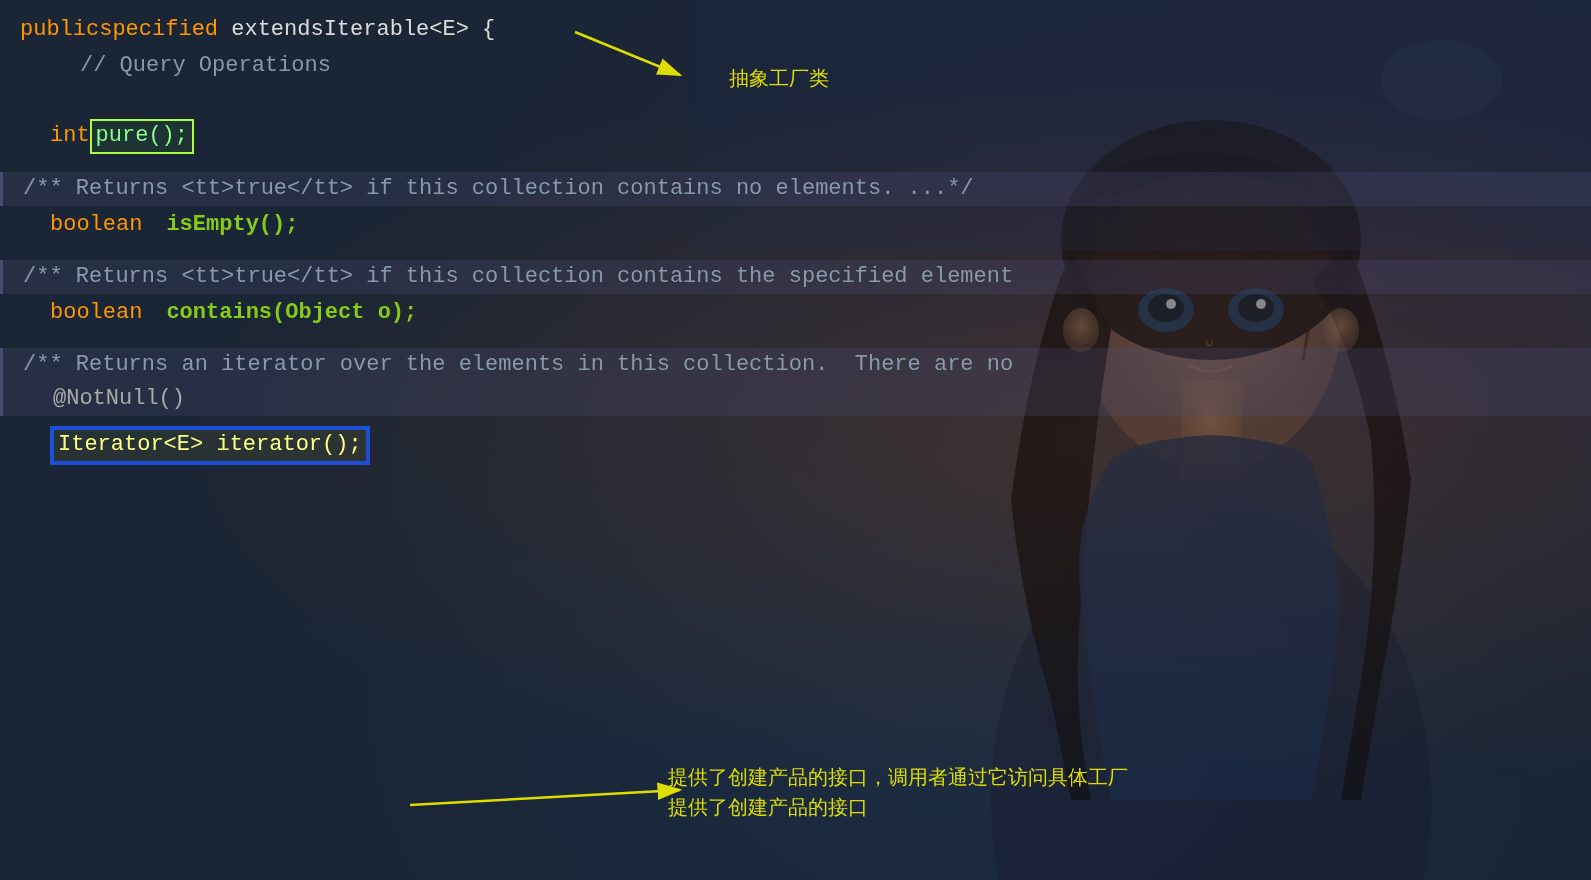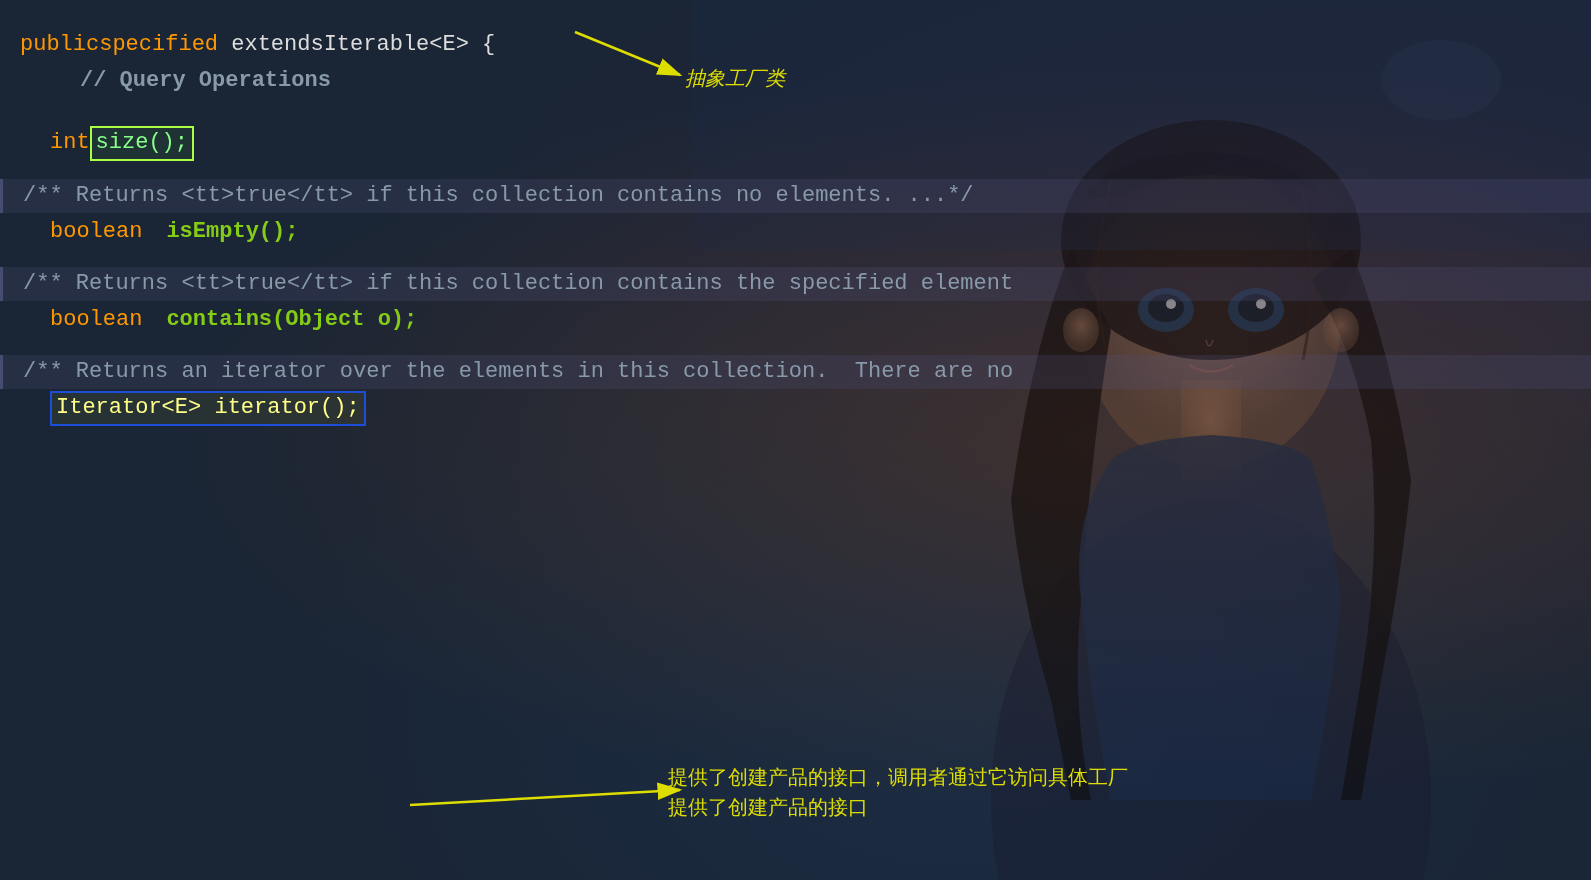--- a/index.html
+++ b/index.html
@@ -31,21 +31,21 @@
       width: 900px;
       height: 880px;
       z-index: 1;
       opacity: 0.55;
     }
 
     .code-container {
       position: absolute;
       top: 0; left: 0; right: 0; bottom: 0;
       z-index: 2;
-      padding: 28px 0;
+      padding: 13px 0;
       text-align: right;
     }
 
     .code-line {
       display: flex;
       align-items: baseline;
       padding: 0 20px;
       font-size: 22px;
       line-height: 1.55;
       position: relative;
@@ -62,25 +62,26 @@
     .green-box { 
       color: #88ff88; 
       border: 2px solid #aaff44; 
       padding: 1px 4px; 
       background: rgba(100, 200, 50, 0.08);
       display: inline-block;
       line-height: 1.3;
     }
     .yellow-box {
       color: #ffff88;
-      border: 2px solid #1d4ed8;
+      border: 4px solid #1d4ed8;
       padding: 1px 4px;
       background: rgba(200, 200, 50, 0.08);
       display: inline-block;
       line-height: 1.3;
+      margin-top: 8px;
     }
     .method { color: #84cc16; font-weight: bold; margin-left: 24px; }
     .annotation { color: #aaaaaa; }
     .white { color: #dddddd; }
     .indent1 { margin-left: 60px; }
 
     .arrow-line {
       stroke: #dddd00;
       stroke-width: 2.5;
       fill: none;
@@ -157,44 +158,44 @@
     <marker id="arrowhead" markerWidth="10" markerHeight="7" refX="9" refY="3.5" orient="auto">
       <polygon points="0 0, 10 3.5, 0 7" fill="#dddd00"></polygon>
     </marker>
   </defs>
 
   <line x1="575" y1="32" x2="680" y2="75" class="arrow-line" stroke="#dddd00" stroke-width="2.5" marker-end="url(#arrowhead)"></line>
 
   <line x1="410" y1="805" x2="680" y2="790" class="arrow-line" stroke="#dddd00" stroke-width="2.5" marker-end="url(#arrowhead)"></line>
 </svg>
 
-<div class="annotation-text" style="left: 685px; top: 65px; font-style: italic;">抽象工厂类</div>
+<div class="annotation-text" style="left: 729px; top: 65px;">抽象工厂类</div>
 <div class="annotation-text" style="left: 668px; top: 762px; line-height:1.5;">
   <span>提供了创建产品的接口，调用者通过它访问具体工厂</span><br>
   <span>提供了创建产品的接口</span>
 </div>
 
 <div class="code-container">
 
   <div class="code-line" style="margin-bottom:2px;">
     <span class="kw">public </span>
     <span class="kw">specified </span>
     <span class="white">&nbsp;extends </span>
     <span class="white">Iterable&lt;E&gt; {</span>
   </div>
 
-  <div class="code-line indent1" style="margin-bottom:8px;font-weight:bold;">
+  <div class="code-line indent1" style="margin-bottom:16px;">
     <span class="comment">// Query Operations</span>
   </div>
 
   <div class="spacer"></div>
 
   <div class="code-line" style="padding-left:50px; margin-top:2px;">
     <span class="kw">int </span>
-    <span class="green-box">size();</span>
+    <span class="green-box">pure();</span>
   </div>
 
   <div class="spacer"></div>
 
   <div class="code-line comment-block">
     <span class="comment">/** Returns &lt;tt&gt;true&lt;/tt&gt; if this collection contains no elements. ...*/</span>
   </div>
   <div class="code-line" style="padding-left:50px; margin-top:2px;">
     <span class="kw">boolean </span>
     <span class="method">isEmpty();</span>
@@ -208,17 +209,20 @@
   <div class="code-line" style="padding-left:50px; margin-top:2px;">
     <span class="kw">boolean </span>
     <span class="method">contains(Object o);</span>
   </div>
 
   <div class="spacer"></div>
 
   <div class="code-line comment-block">
     <span class="comment">/** Returns an iterator over the elements in this collection.&nbsp; There are no</span>
   </div>
+  <div class="code-line comment-block" style="padding-left:50px;">
+    <span class="annotation">@NotNull()</span>
+  </div>
   <div class="code-line" style="padding-left:50px; margin-top:2px;">
     <span class="yellow-box">Iterator&lt;E&gt; iterator();</span>
   </div>
 
 </div>
 
 </body></html>

